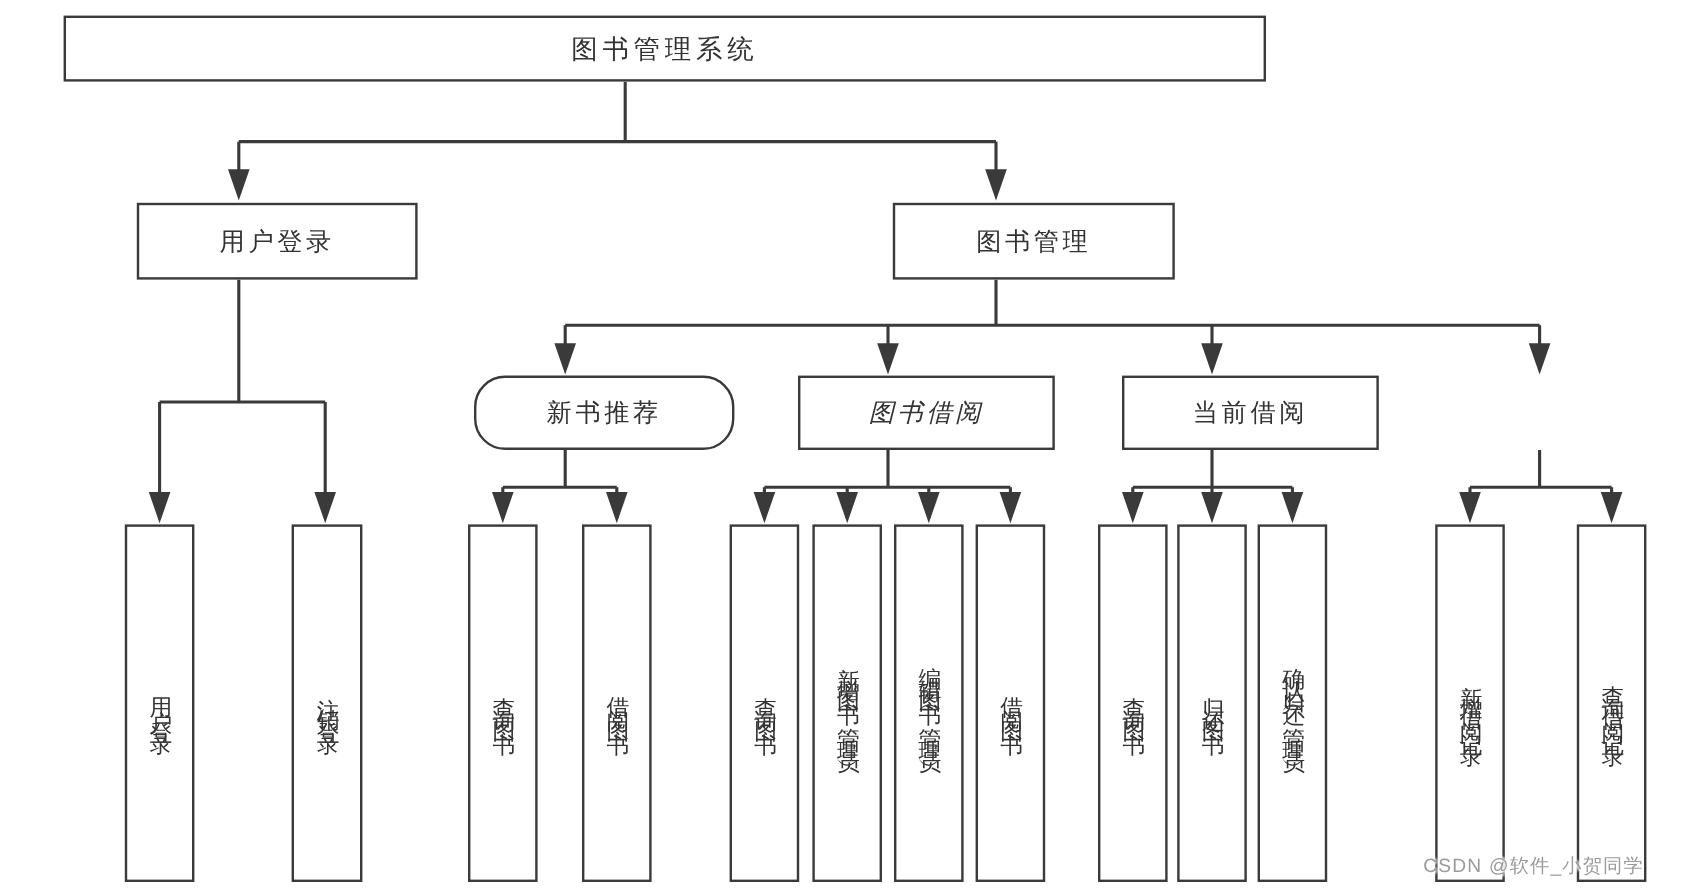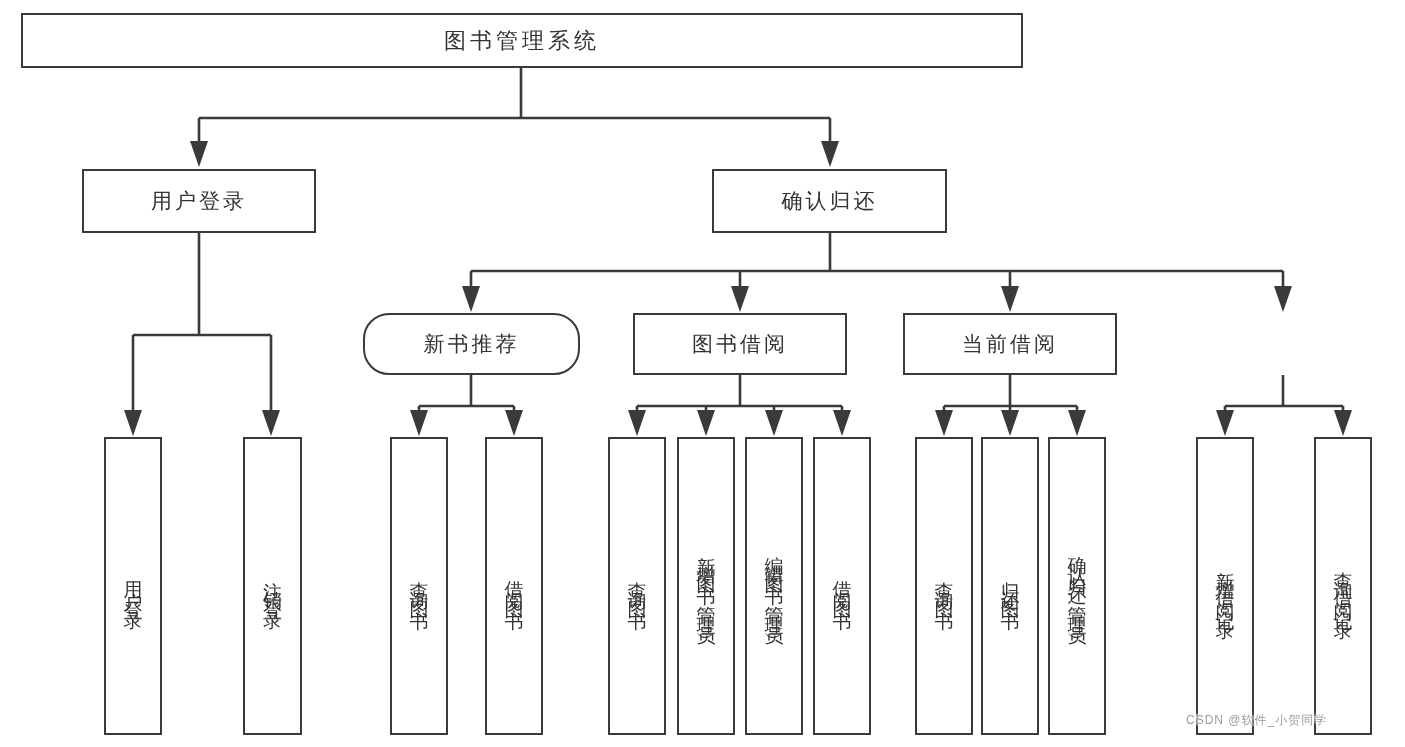--- a/index.html
+++ b/index.html
@@ -25,38 +25,39 @@
     color:var(--text);
     display:flex;
     align-items:center;
     justify-content:center;
     z-index:2;
     white-space:nowrap;
   }
   .hbox{
     font-size:21px;
     letter-spacing:3px;
+    margin-left:32px;
   }
   .hbox.root{
     font-size:22px;
     letter-spacing:4px;
   }
   .vbox{
     writing-mode:vertical-rl;
     text-orientation:mixed;
     font-size:19px;
     letter-spacing:10px;
     white-space:normal;
   }
   .watermark{
     position:absolute;
     left:1186px;
     top:712px;
     z-index:5;
-    font-size:12px;
+    font-size:16px;
     letter-spacing:1px;
     color:var(--watermark);
     text-shadow:1px 1px 2px #fff,-1px -1px 2px #fff,1px -1px 2px #fff,-1px 1px 2px #fff;
   }
 </style>
 </head>
 <body>
 
 <div id="stage">
   <svg id="connectors" width="1405" height="747" viewBox="0 0 1405 747">
@@ -108,23 +109,23 @@
       <polygon points="765,410 783,410 774,436" fill="#3a3a3a"></polygon>
       <polygon points="833,410 851,410 842,436" fill="#3a3a3a"></polygon>
       <polygon points="935,410 953,410 944,436" fill="#3a3a3a"></polygon>
       <polygon points="1001,410 1019,410 1010,436" fill="#3a3a3a"></polygon>
       <polygon points="1068,410 1086,410 1077,436" fill="#3a3a3a"></polygon>
       <polygon points="1216,410 1234,410 1225,436" fill="#3a3a3a"></polygon>
       <polygon points="1334,410 1352,410 1343,436" fill="#3a3a3a"></polygon>
     </svg>
   <div class="box hbox root" style="left: 21px; top: 13px; width: 1002px; height: 55px;">图书管理系统</div>
     <div class="box hbox" style="left: 82px; top: 169px; width: 234px; height: 64px;">用户登录</div>
-    <div class="box hbox" style="left: 712px; top: 169px; width: 235px; height: 64px;">确认归还</div>
+    <div class="box hbox" style="left: 712px; top: 169px; width: 235px; height: 64px;">图书管理</div>
     <div class="box hbox" style="left: 363px; top: 313px; width: 217px; height: 62px; border-radius: 26px;">新书推荐</div>
-    <div class="box hbox" style="left: 633px; top: 313px; width: 214px; height: 62px;">图书借阅</div>
+    <div class="box hbox" style="left: 633px; top: 313px; width: 214px; height: 62px; font-style: italic;">图书借阅</div>
     <div class="box hbox" style="left: 903px; top: 313px; width: 214px; height: 62px; text-align: right;">当前借阅</div>
     <div class="box vbox" style="left: 104px; top: 437px; width: 58px; height: 298px;">用户登录</div>
     <div class="box vbox" style="left: 243px; top: 437px; width: 59px; height: 298px;">注销登录</div>
     <div class="box vbox" style="left: 390px; top: 437px; width: 58px; height: 298px;">查询图书</div>
     <div class="box vbox" style="left: 485px; top: 437px; width: 58px; height: 298px;">借阅图书</div>
     <div class="box vbox" style="left: 608px; top: 437px; width: 58px; height: 298px;">查询图书</div>
     <div class="box vbox" style="left: 677px; top: 437px; width: 58px; height: 298px;">新增图书（管理员）</div>
     <div class="box vbox" style="left: 745px; top: 437px; width: 58px; height: 298px;">编辑图书（管理员）</div>
     <div class="box vbox" style="left: 813px; top: 437px; width: 58px; height: 298px;">借阅图书</div>
     <div class="box vbox" style="left: 915px; top: 437px; width: 58px; height: 298px;">查询图书</div>

